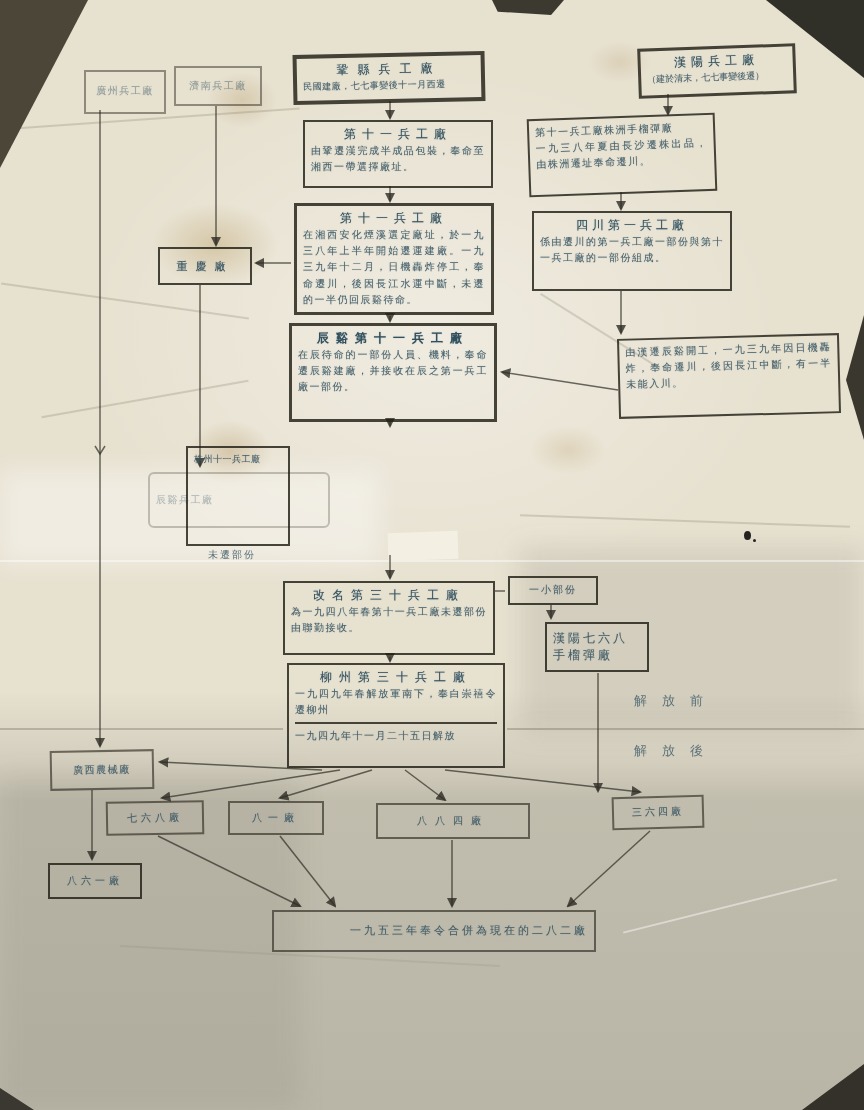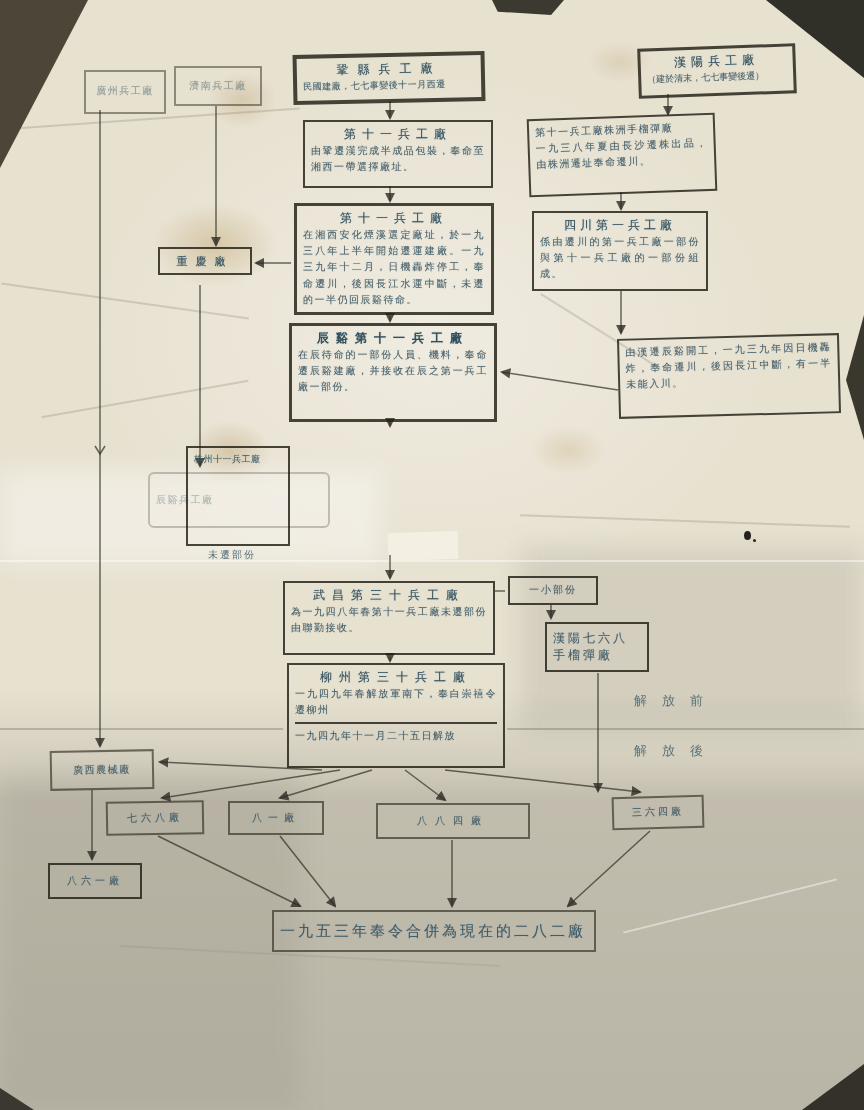--- a/index.html
+++ b/index.html
@@ -131,43 +131,43 @@
     <div class="bod">由鞏遷漢完成半成品包裝，奉命至湘西一帶選擇廠址。</div>
   </div>
   <div class="node" style="left:528px;top:116px;width:188px;height:78px;transform:rotate(-2deg);">
     <div class="bod" style="font-size:10px;">第十一兵工廠株洲手榴彈廠</div>
     <div class="bod">一九三八年夏由長沙遷株出品，由株洲遷址奉命遷川。</div>
   </div>
   <div class="node b3" style="left:294px;top:203px;width:200px;height:112px;">
     <div class="ttl">第十一兵工廠</div>
     <div class="bod">在湘西安化煙溪選定廠址，於一九三八年上半年開始遷運建廠。一九三九年十二月，日機轟炸停工，奉命遷川，後因長江水運中斷，未遷的一半仍回辰谿待命。</div>
   </div>
-  <div class="node cent" style="left:158px;top:247px;width:94px;height:28px;">
+  <div class="node cent" style="left:158px;top:247px;width:94px;height:38px;">
     <div class="ttl" style="font-size:11px;letter-spacing:8px;">重慶廠</div>
   </div>
-  <div class="node" style="left:532px;top:211px;width:176px;height:80px;">
+  <div class="node" style="left:532px;top:211px;width:200px;height:80px;">
     <div class="ttl" style="letter-spacing:4px;">四川第一兵工廠</div>
     <div class="bod">係由遷川的第一兵工廠一部份與第十一兵工廠的一部份組成。</div>
   </div>
   <div class="node b3" style="left:289px;top:323px;width:208px;height:99px;">
     <div class="ttl" style="letter-spacing:7px;font-weight:bold;">辰谿第十一兵工廠</div>
     <div class="bod">在辰待命的一部份人員、機料，奉命遷辰谿建廠，并接收在辰之第一兵工廠一部份。</div>
   </div>
   <div class="node" style="left:618px;top:336px;width:222px;height:80px;transform:rotate(-1.5deg);">
     <div class="bod">由漢遷辰谿開工，一九三九年因日機轟炸，奉命遷川，後因長江中斷，有一半未能入川。</div>
   </div>
   <div class="node thin cent vfaint" style="left:148px;top:472px;width:182px;height:56px;border-radius:6px;">
     <div class="bod" style="text-align:left;">辰谿兵工廠</div>
   </div>
   <div class="node" style="left:186px;top:446px;width:104px;height:100px;">
     <div class="bod" style="font-size:9px;letter-spacing:.5px;">株州十一兵工廠</div>
   </div>
   <div class="plain" style="left:208px;top:548px;letter-spacing:2px;font-size:10px;">未遷部份</div>
   <div class="node" style="left:283px;top:581px;width:212px;height:74px;">
-    <div class="ttl" style="letter-spacing:7px;">武昌第三十兵工廠</div>
+    <div class="ttl" style="letter-spacing:7px;">改名第三十兵工廠</div>
     <div class="bod">為一九四八年春第十一兵工廠未遷部份由聯勤接收。</div>
   </div>
   <div class="node cent" style="left:508px;top:576px;width:90px;height:29px;">
     <div class="bod" style="text-align:center;letter-spacing:2px;">一小部份</div>
   </div>
   <div class="node" style="left:287px;top:663px;width:218px;height:105px;">
     <div class="ttl" style="letter-spacing:7px;">柳州第三十兵工廠</div>
     <div class="bod">一九四九年春解放軍南下，奉白崇禧令遷柳州</div>
     <div class="bod sub">一九四九年十一月二十五日解放</div>
   </div>
@@ -188,15 +188,15 @@
   <div class="node thin cent" style="left:376px;top:803px;width:154px;height:36px;">
     <div class="bod" style="text-align:center;letter-spacing:8px;">八八四廠</div>
   </div>
   <div class="node thin cent" style="left:612px;top:796px;width:92px;height:33px;transform:rotate(-1.5deg);">
     <div class="bod" style="text-align:center;letter-spacing:3px;">三六四廠</div>
   </div>
   <div class="node cent" style="left:48px;top:863px;width:94px;height:36px;">
     <div class="bod" style="text-align:center;letter-spacing:4px;">八六一廠</div>
   </div>
   <div class="node thin cent" style="left:272px;top:910px;width:324px;height:42px;">
-    <div class="bod" style="text-align:left;font-size:15px;letter-spacing:3px;">一九五三年奉令合併為現在的二八二廠</div>
+    <div class="bod" style="text-align:right;font-size:11px;letter-spacing:3px;">一九五三年奉令合併為現在的二八二廠</div>
   </div>
 </div>
 
 </body></html>

